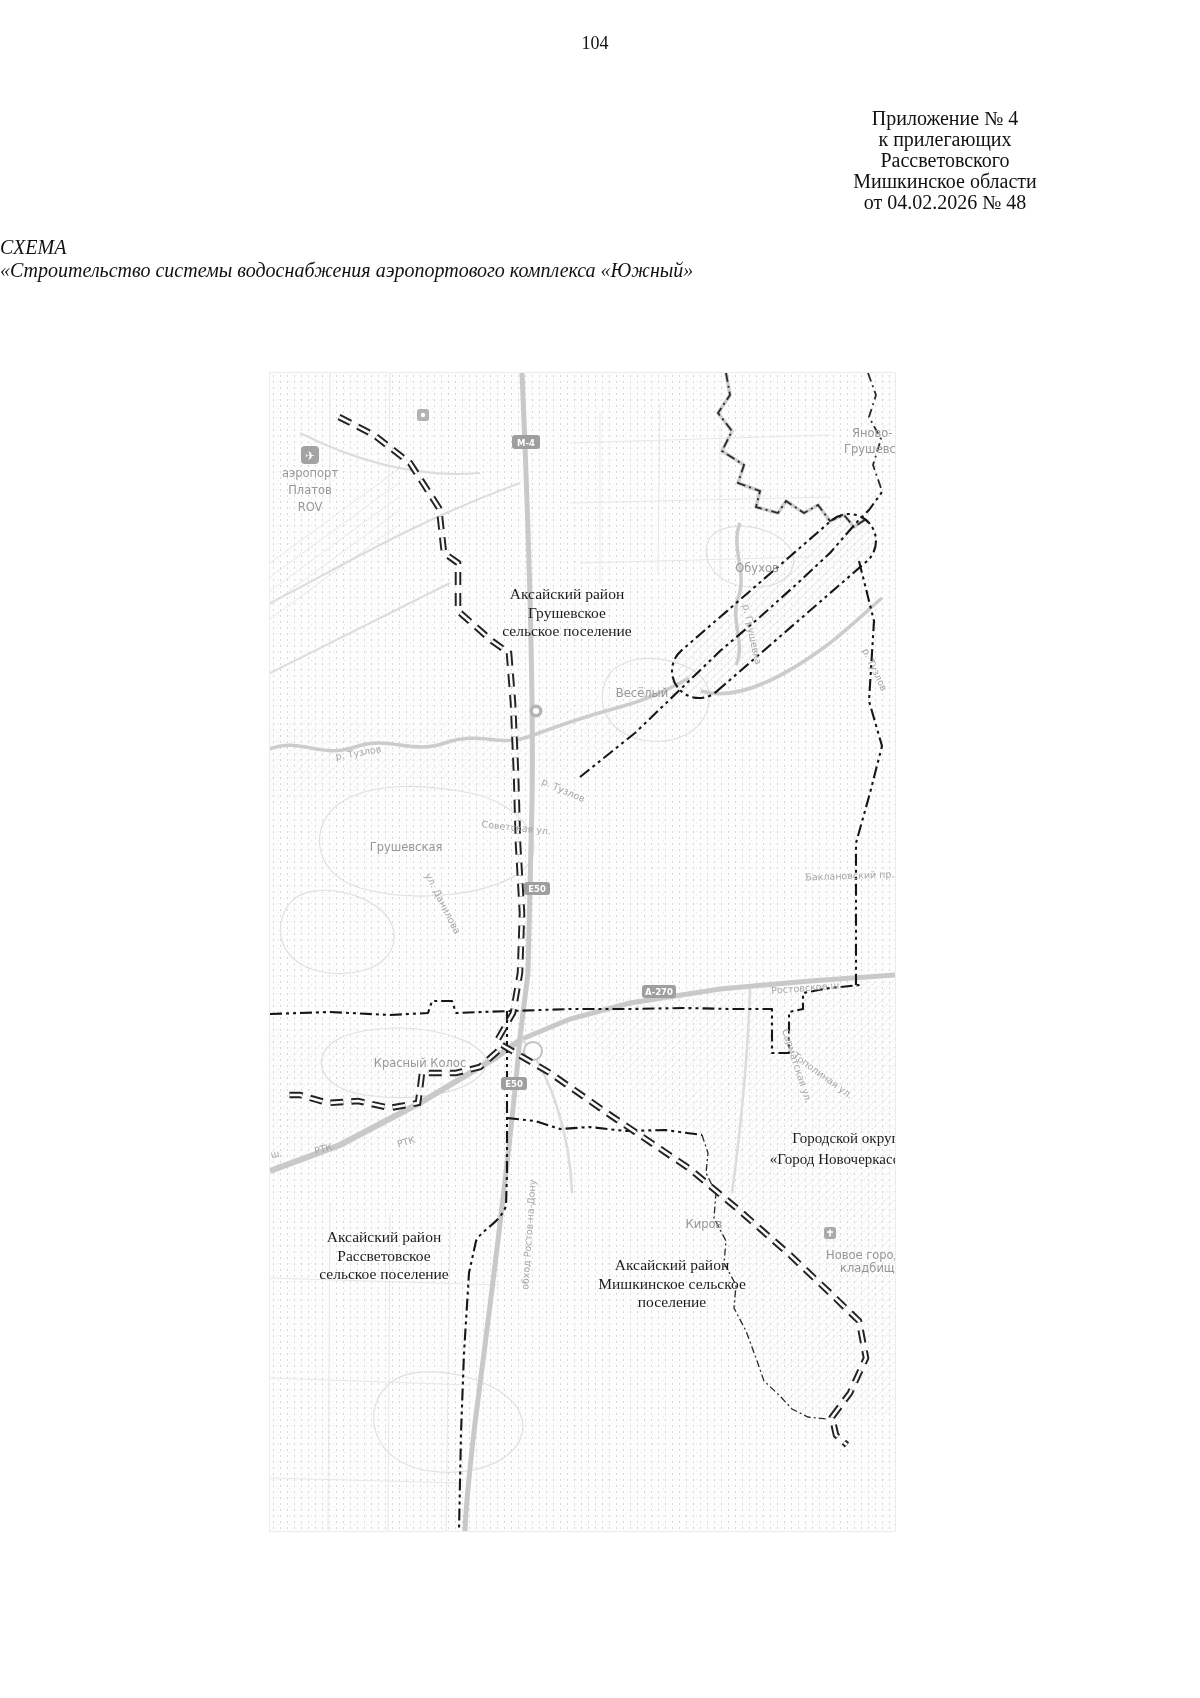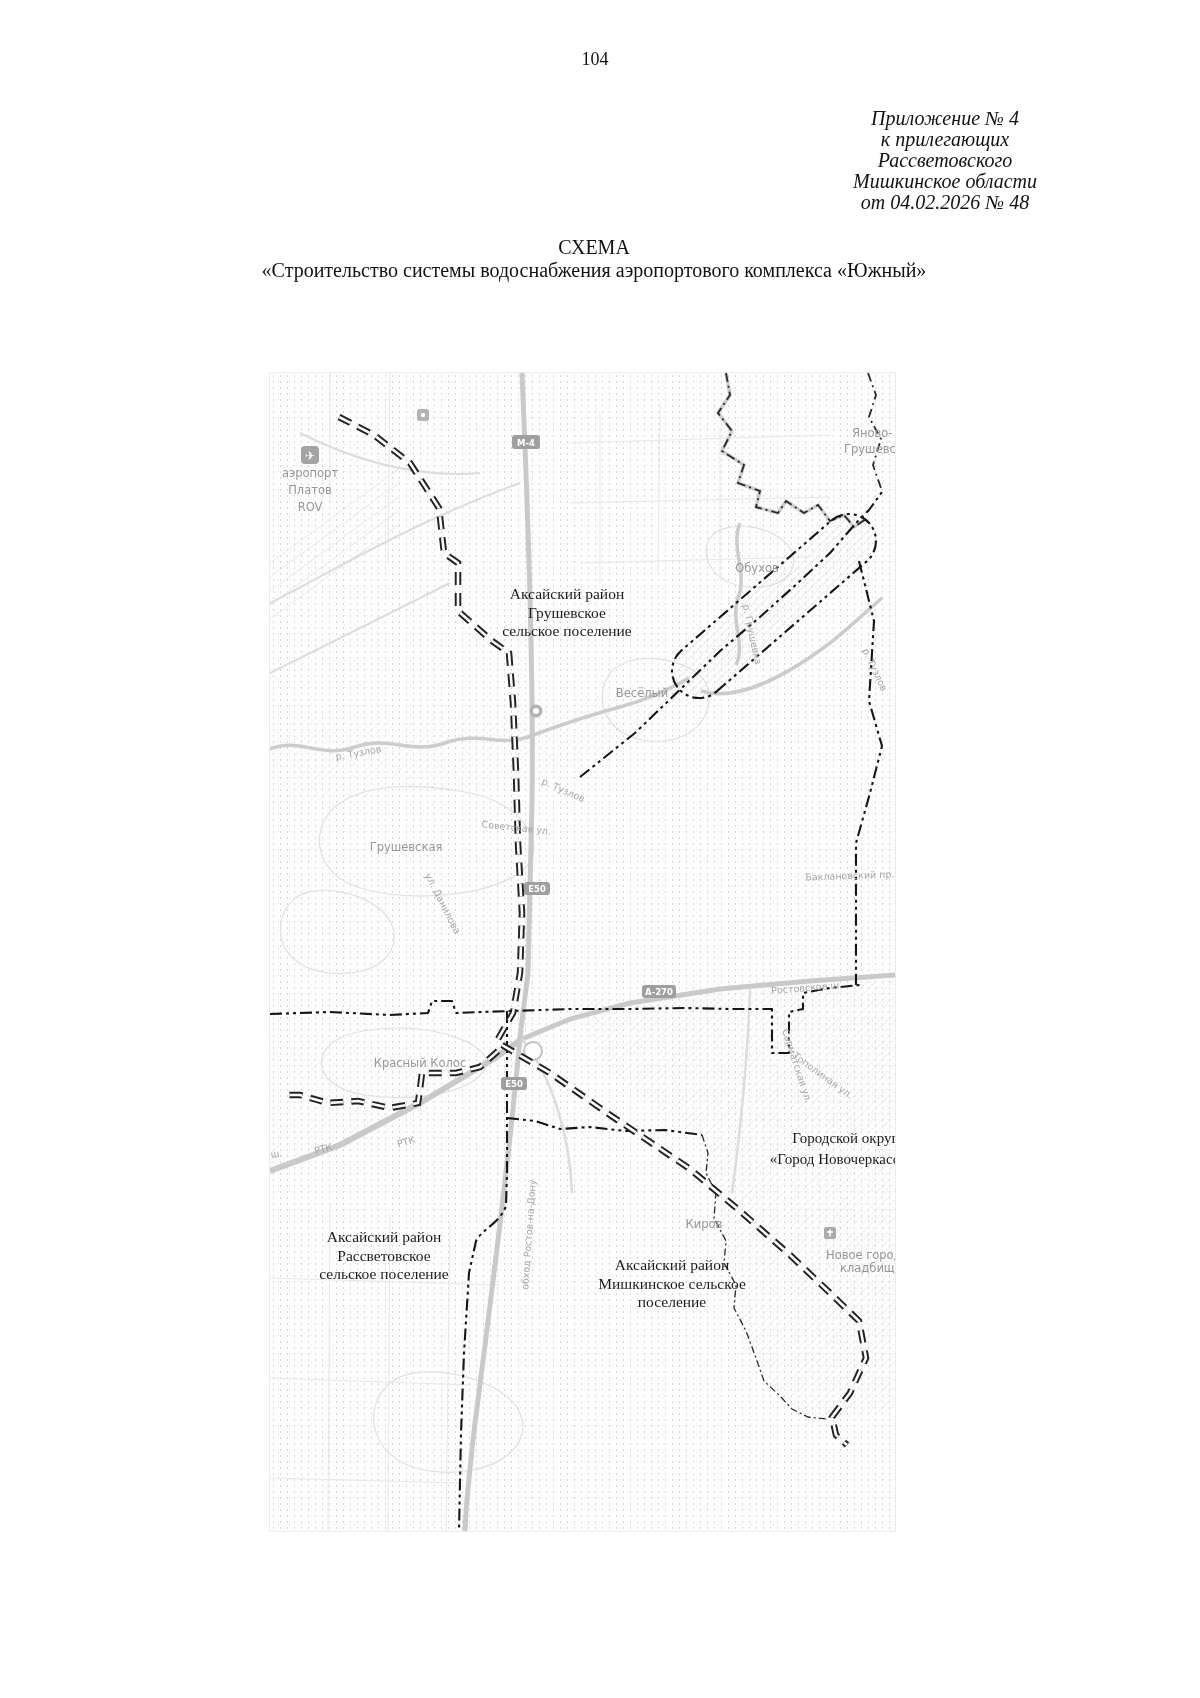--- a/index.html
+++ b/index.html
@@ -1,20 +1,20 @@
 <!DOCTYPE html>
 <html><head>
 <meta charset="utf-8">
 <style>
   html,body{margin:0;padding:0;background:#ffffff;}
   #page{position:relative;width:1200px;height:1698px;background:#ffffff;overflow:hidden;
         font-family:"Liberation Serif","DejaVu Serif",serif;color:#111;}
-  .pagenum{position:absolute;top:49px;left:0;width:1190px;text-align:center;font-size:18px;}
-  .hdr{position:absolute;top:108px;left:810px;width:270px;text-align:center;font-size:20px;line-height:21px;font-style:italic;}
-  .ttl{position:absolute;top:236px;left:0;width:1188px;text-align:center;font-size:20px;line-height:23px;}
+  .pagenum{position:absolute;top:33px;left:0;width:1190px;text-align:center;font-size:18px;}
+  .hdr{position:absolute;top:108px;left:810px;width:270px;text-align:center;font-size:20px;line-height:21px;}
+  .ttl{position:absolute;top:236px;left:0;width:1188px;font-size:20px;line-height:23px;font-style:italic;}
   .map{position:absolute;left:269px;top:372px;width:625px;height:1158px;overflow:hidden;
        background-color:#fdfdfd;border:1px solid #ececec;
        background-image:radial-gradient(#d7d7d7 0.7px, transparent 0.8px),
                         radial-gradient(#e6e6e6 0.6px, transparent 0.7px);
        background-size:7px 6px, 11px 9px;background-position:0 0,3px 4px;}
   .map svg{position:absolute;left:0;top:0;}
   text{user-select:none;}
   .area-label{font-family:"Liberation Serif","DejaVu Serif",serif;fill:#1c1c1c;font-size:15.5px;text-anchor:middle;}
   .area-label-sm{font-family:"Liberation Serif","DejaVu Serif",serif;fill:#1c1c1c;font-size:15px;text-anchor:middle;}
   .set-label{font-family:"DejaVu Sans","Liberation Sans",sans-serif;fill:#979797;font-size:11.5px;text-anchor:middle;}

